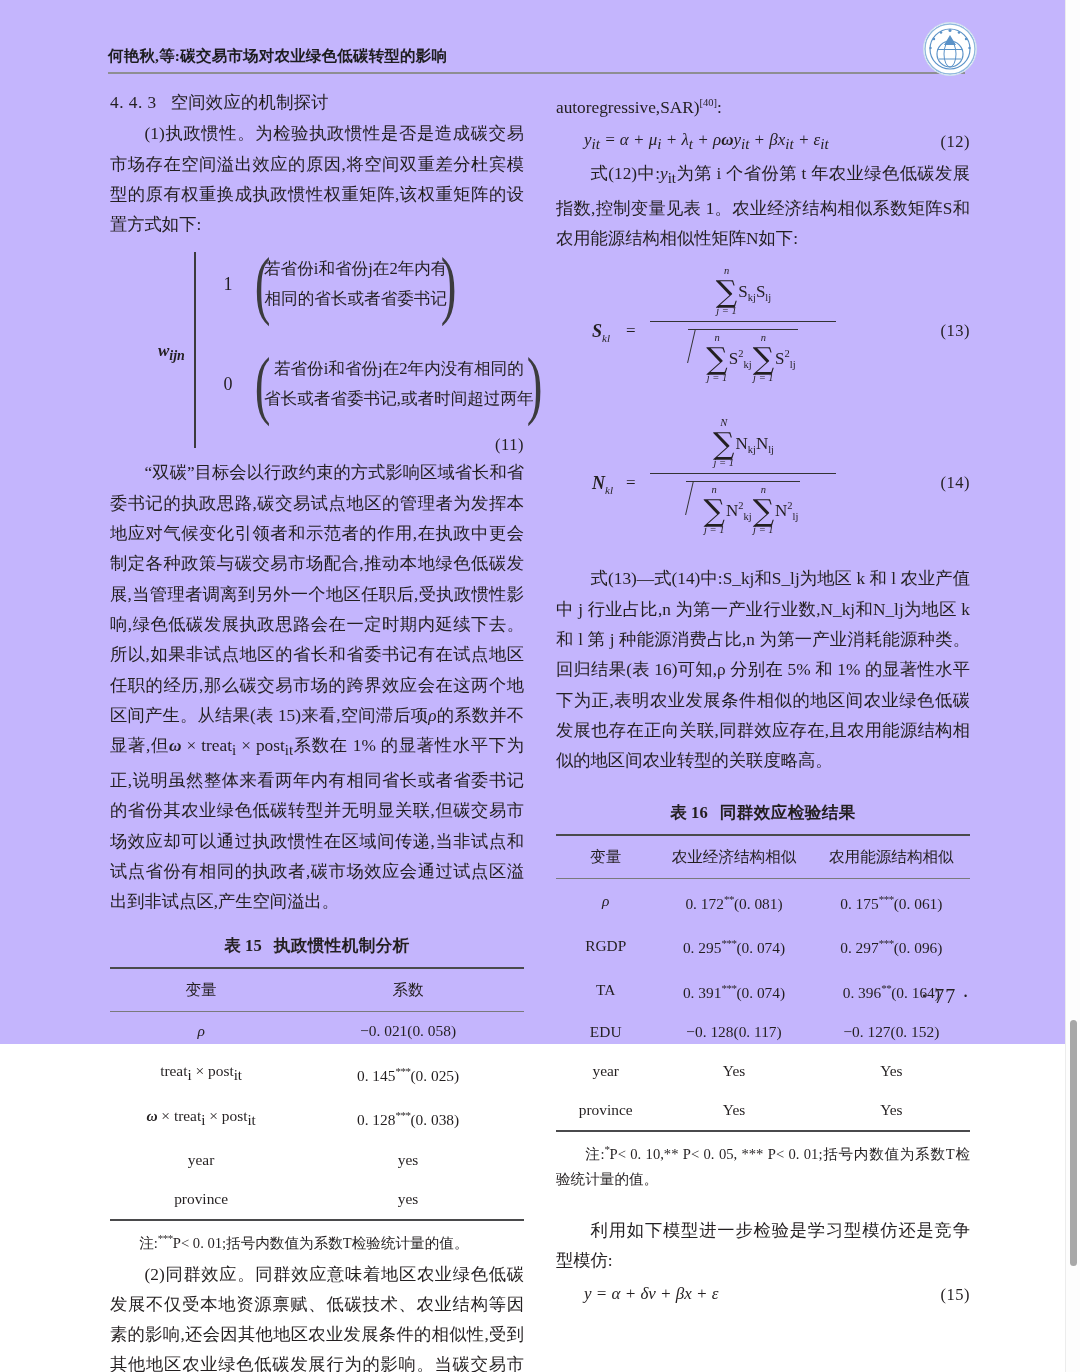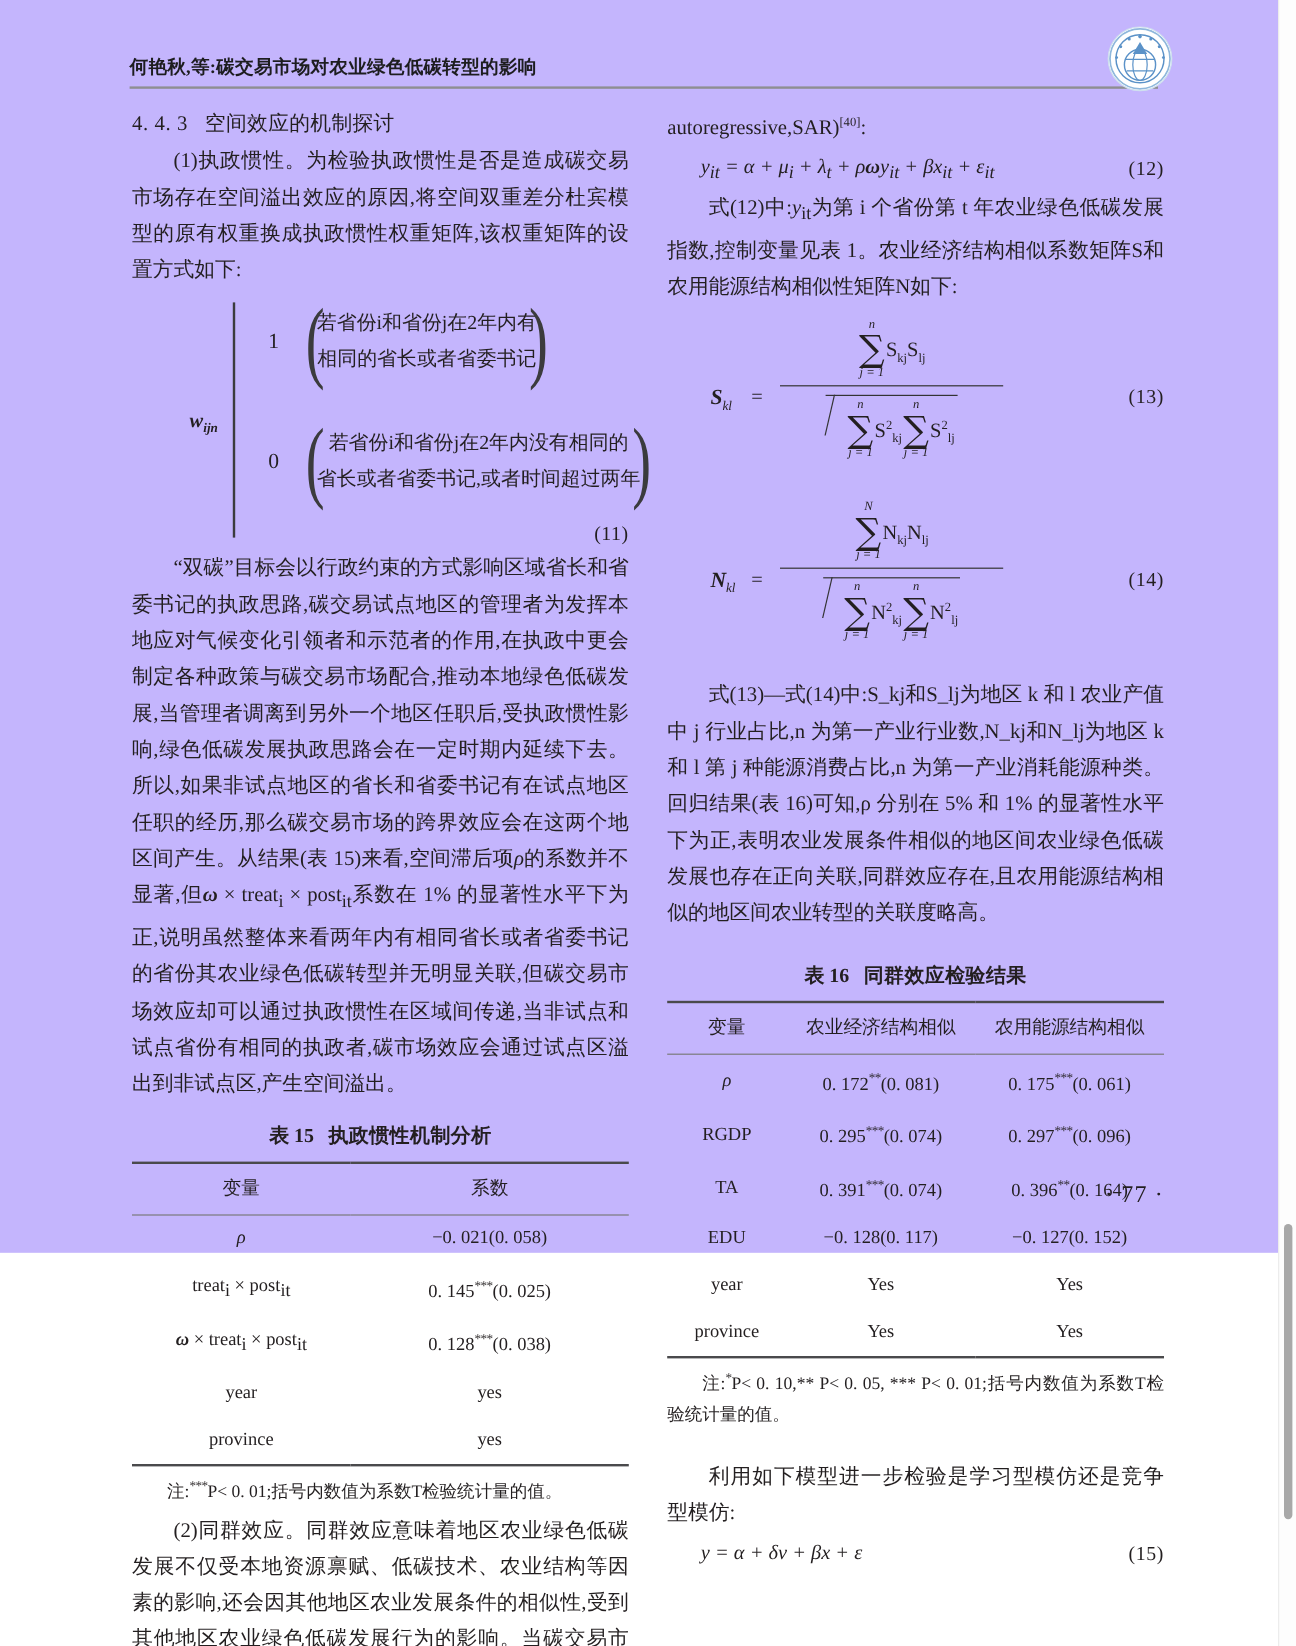--- a/index.html
+++ b/index.html
@@ -125,21 +125,21 @@
     margin-top: 4px;
   }
   .cases .wlab {
     position: absolute;
     left: 48px;
     top: 92px;
     font-style: italic;
     font-weight: bold;
     font-size: 17px;
   }
-  .cases .wlab sub { font-size: 11px; }
+  .cases .wlab sub { font-size: 14px; }
   .cases .bigbrace {
     position: absolute;
     left: 84px;
     top: 8px;
     width: 3px;
     height: 196px;
     border-left: 2px solid #3b3b3d;
   }
   .cases .row {
     position: absolute;

